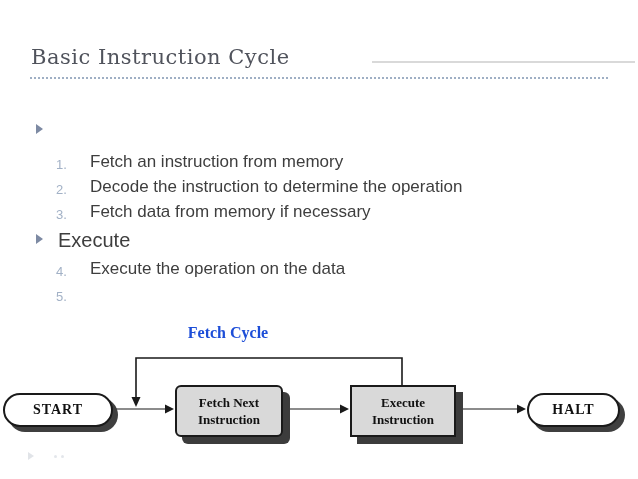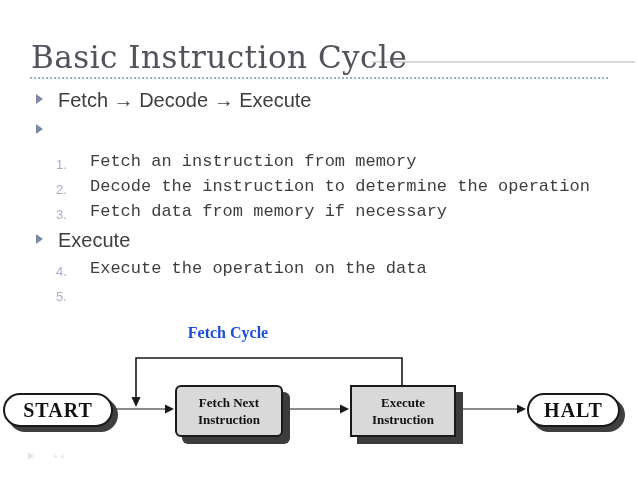--- a/index.html
+++ b/index.html
@@ -11,21 +11,21 @@
     font-family:"Liberation Sans",sans-serif;
   }
   
   .title-rule{
     position:absolute;left:372px;top:61px;width:263px;height:2px;
     background:#d9d9d9;
   }
   .title{
     position:absolute;left:31px;top:41px;margin:0;
     font-family:"DejaVu Serif","Liberation Serif",serif;
-    font-weight:400;font-size:31px;line-height:32px;
+    font-weight:400;font-size:21px;line-height:32px;
     color:#50535c;letter-spacing:0.5px;
   }
   .dotted-divider{
     position:absolute;left:30px;top:77px;width:578px;height:0;
     border-top:2px dotted #9fafc4;
   }
   
   .row{position:absolute;left:0;width:620px;color:#3e3e3e;}
   .row .txt{display:inline-block;vertical-align:top;}
   .l1{font-size:20px;line-height:26px;}
@@ -34,39 +34,39 @@
     border-left:7px solid #7d8aa3;
     border-top:5px solid transparent;
     border-bottom:5px solid transparent;
   }
   .l1 .txt{margin-left:58px;}
   .l2{font-size:17px;line-height:23px;}
   .l2 .num{
     position:absolute;left:56px;top:3px;width:18px;
     font-size:13px;color:#a2b1c6;text-align:left;
   }
-  .l2 .txt{margin-left:90px;font-family:Liberation Mono, monospace;}
+  .l2 .txt{margin-left:90px;}
   .r0{top:87px;} .r1{top:117px;} .r2{top:150px;} .r3{top:175px;}
   .r4{top:200px;} .r5{top:227px;} .r6{top:257px;} .r7{top:282px;}
   
   .diagram{position:absolute;left:0;top:310px;width:638px;height:150px;}
   .flow-svg{position:absolute;left:0;top:0;width:638px;height:169px;}
   .cycle-label{
     position:absolute;top:14px;width:146px;text-align:center;
     font-family:"Liberation Serif",serif;font-weight:bold;font-size:16px;
     color:#1d4ed8;
   }
   .cycle-label.fetch{left:155px;}
   .cycle-label.exec{left:330px;}
   .stadium{
     position:absolute;top:83px;height:30px;
     background:#ffffff;border:2px solid #1a1a1a;border-radius:17px;
     box-shadow:5px 5px 0 0 #3f3f3f;
     display:flex;align-items:center;justify-content:center;
-    font-family:"Liberation Serif",serif;font-weight:bold;font-size:20px;
+    font-family:"Liberation Serif",serif;font-weight:bold;font-size:14px;
     letter-spacing:1px;color:#111111;z-index:2;text-align:right;
   }
   .stadium.start{left:3px;width:106px;}
   .stadium.halt{left:527px;width:89px;}
   .proc-box{
     position:absolute;top:75px;height:48px;
     background:#d9d9d9;border:2px solid #1a1a1a;
     box-shadow:7px 7px 0 0 #3c3c3c;
     display:flex;flex-direction:column;align-items:center;justify-content:center;
     font-family:"Liberation Serif",serif;font-weight:bold;font-size:13px;
@@ -90,24 +90,20 @@
 </style>
 </head>
 <body>
 
 <div class="slide">
 
   <div class="title-rule"></div>
   <h1 class="title">Basic Instruction Cycle</h1>
   <div class="dotted-divider"></div>
 
-  <div class="row l1 r0">
-    <span class="tri"></span>
-    <span class="txt">Fetch → Decode → Execute</span>
-  </div>
   <div class="row l1 r1">
     <span class="tri"></span>
   </div>
   <div class="row l2 r2">
     <span class="num">1.</span>
     <span class="txt">Fetch an instruction from memory</span>
   </div>
   <div class="row l2 r3">
     <span class="num">2.</span>
     <span class="txt">Decode the instruction to determine the operation</span>

